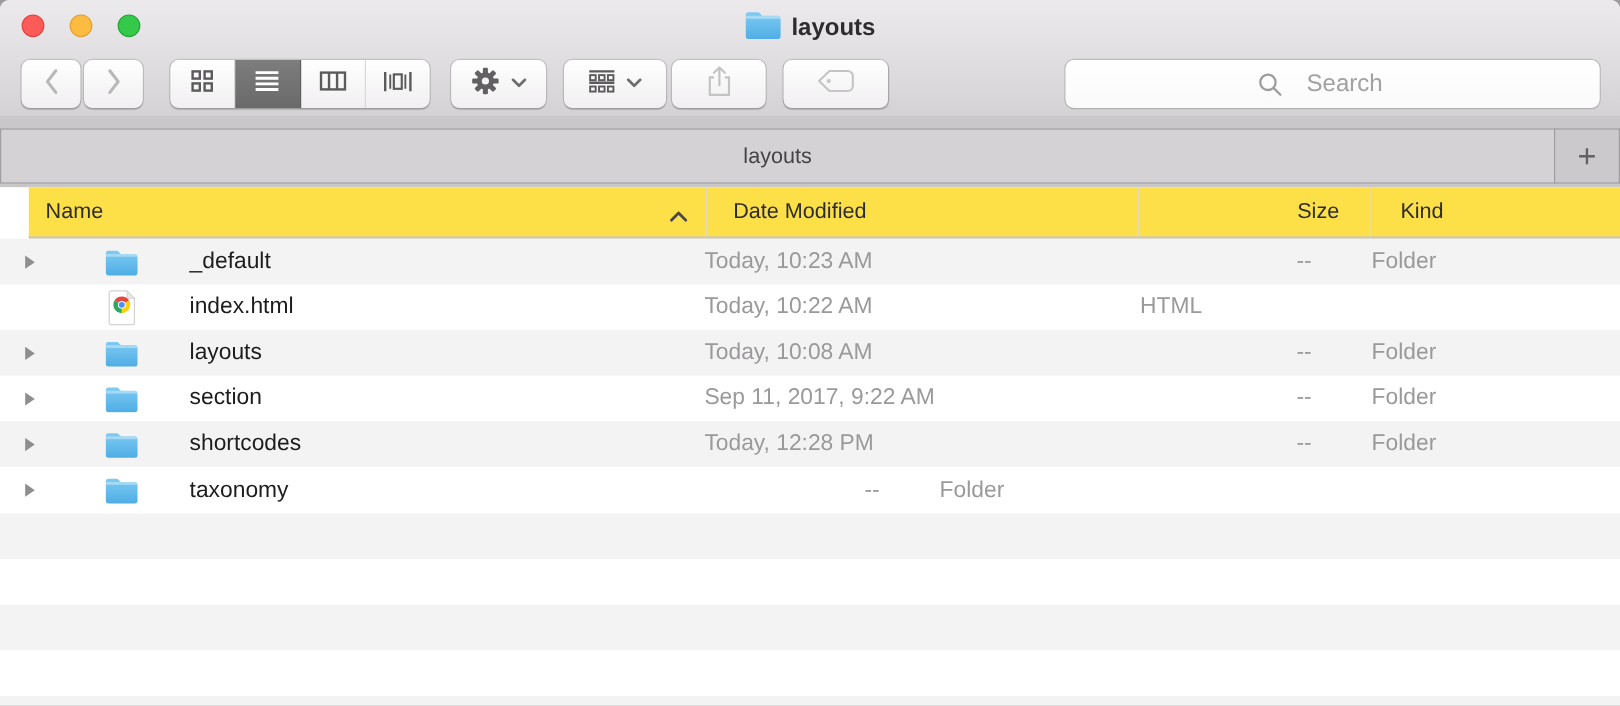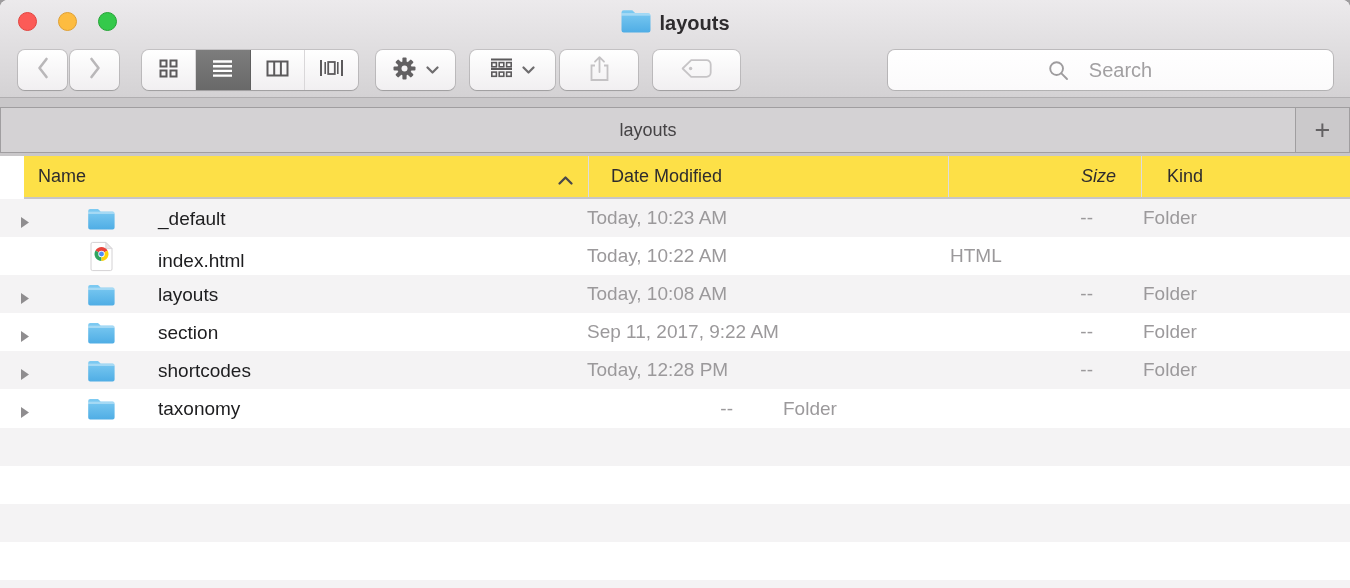--- a/index.html
+++ b/index.html
@@ -52,29 +52,29 @@
     border:1px solid #a09ea0;box-sizing:border-box;display:flex;align-items:center;
     justify-content:center;font-size:27px;font-weight:300;color:#636163;}
 
   
   .listhead{position:absolute;top:156px;left:0;right:0;height:41px;background:#fde047;
     border-bottom:2px solid #c7c5c7;display:flex;font-size:18px;color:#2e2c2e;box-sizing:content-box;margin-left:24px;}
   .hcell{display:flex;align-items:center;box-sizing:border-box;}
   .h-name{width:565px;padding-left:14px;border-right:1px solid #dddbdd;position:relative;}
   .h-name .sort{position:absolute;right:14px;top:14px;}
   .h-date{width:360px;padding-left:22px;border-right:1px solid #dddbdd;}
-  .h-size{width:193px;justify-content:flex-end;padding-right:25px;border-right:1px solid #dddbdd;font-style:italic;}
+  .h-size{width:193px;justify-content:flex-end;padding-right:25px;border-right:1px solid #dddbdd;}
   .h-kind{flex:1;padding-left:25px;}
 
   
   .list{position:absolute;top:199px;left:0;right:0;bottom:0;background:#fff;}
   .row{height:38.1px;display:flex;align-items:center;font-size:19px;}
   .row:nth-child(odd){background:#f4f3f4;}
   .row.sliver{height:8px;}
-  .c-name{width:565px;display:flex;align-items:flex-end;box-sizing:border-box;color:#1d1d1f;gap:32px;}
+  .c-name{width:565px;display:flex;align-items:center;box-sizing:border-box;color:#1d1d1f;gap:32px;}
   .disc{width:15px;margin-left:18px;display:flex;align-items:center;}
   .disc.hidden svg{visibility:hidden;}
   .fico{margin-left:21px;width:30px;display:flex;align-items:center;justify-content:center;}
   .fname{margin-left:10px;}
   .c-date{width:360px;padding-left:22px;color:#9b999b;box-sizing:border-box;}
   .c-size{width:193px;text-align:right;padding-right:25px;color:#9b999b;box-sizing:border-box;}
   .c-kind{flex:1;padding-left:25px;color:#9b999b;}
 </style>
 </head>
 <body>

